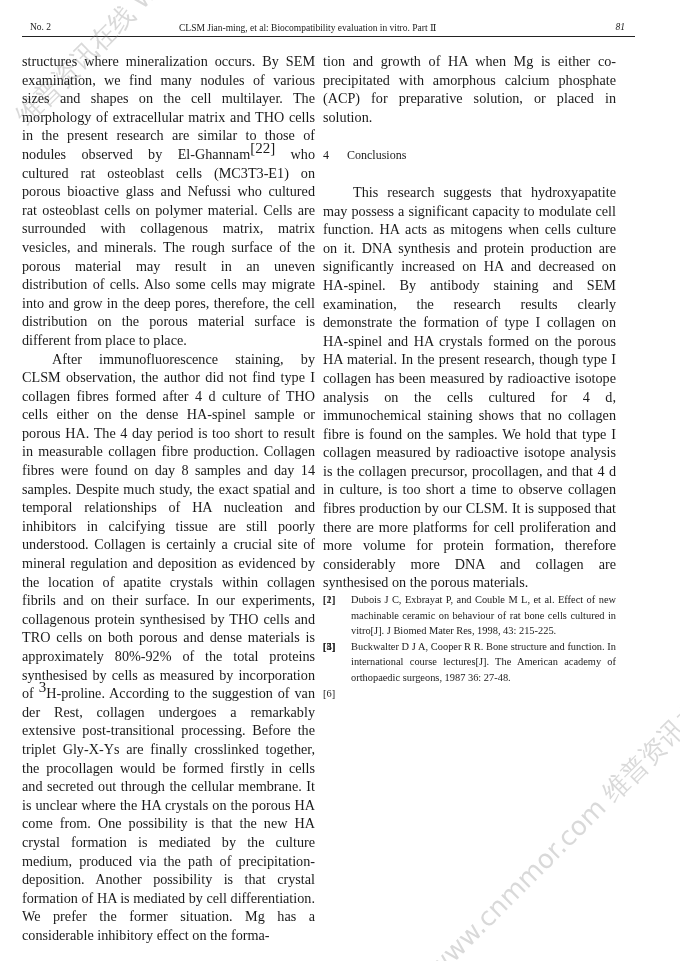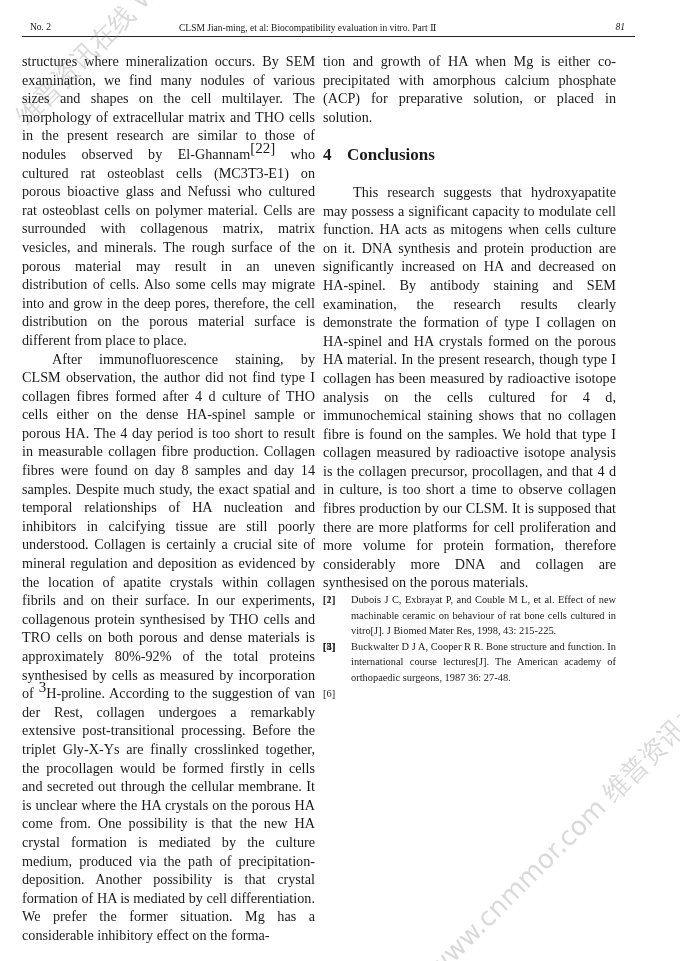--- a/index.html
+++ b/index.html
@@ -10,21 +10,21 @@
   .header .left { position: absolute; left: 8px; top: 3px; }
   .header .center { position: absolute; left: 157px; top: 3px; }
   .header .right { position: absolute; right: 10px; top: 3px; font-style: italic; }
   .col { position: absolute; top: 52px; font-size: 14.2px; line-height: 18.6px;
          text-align: justify; }
   .col-left { left: 22px; width: 293px; }
   .col-right { left: 323px; width: 293px; }
   .col p { margin: 0; }
   .indent { text-indent: 30px; }
   .sup { font-size: 15px; vertical-align: 6px; line-height: 0; }
-  .section-h { font-weight: bold; font-size: 17px; margin: 20px 0 18px 0 !important; }
+  .section-h { font-weight: normal; font-size: 12px; margin: 20px 0 18px 0 !important; }
   .section-h .num { display: inline-block; width: 24px; }
   .ref-h { font-weight: bold; font-size: 14.5px; margin: 20px 0 14px 0 !important; }
   .refs { font-size: 10.4px; line-height: 15.6px; }
   .ref { position: relative; padding-left: 28px; text-align: justify; }
   .ref .rn { position: absolute; left: 0; top: 0; }
   .wm { position: absolute; color: rgba(120,120,120,0.28); font-family: "DejaVu Sans", sans-serif;
         transform-origin: left top; white-space: nowrap; pointer-events: none; }
   .wm1 { left: 8px; top: 108px; font-size: 26px; transform: rotate(-45deg); }
   .wm2 { left: 420px; top: 960px; font-size: 26px; transform: rotate(-45deg); }
 </style>

